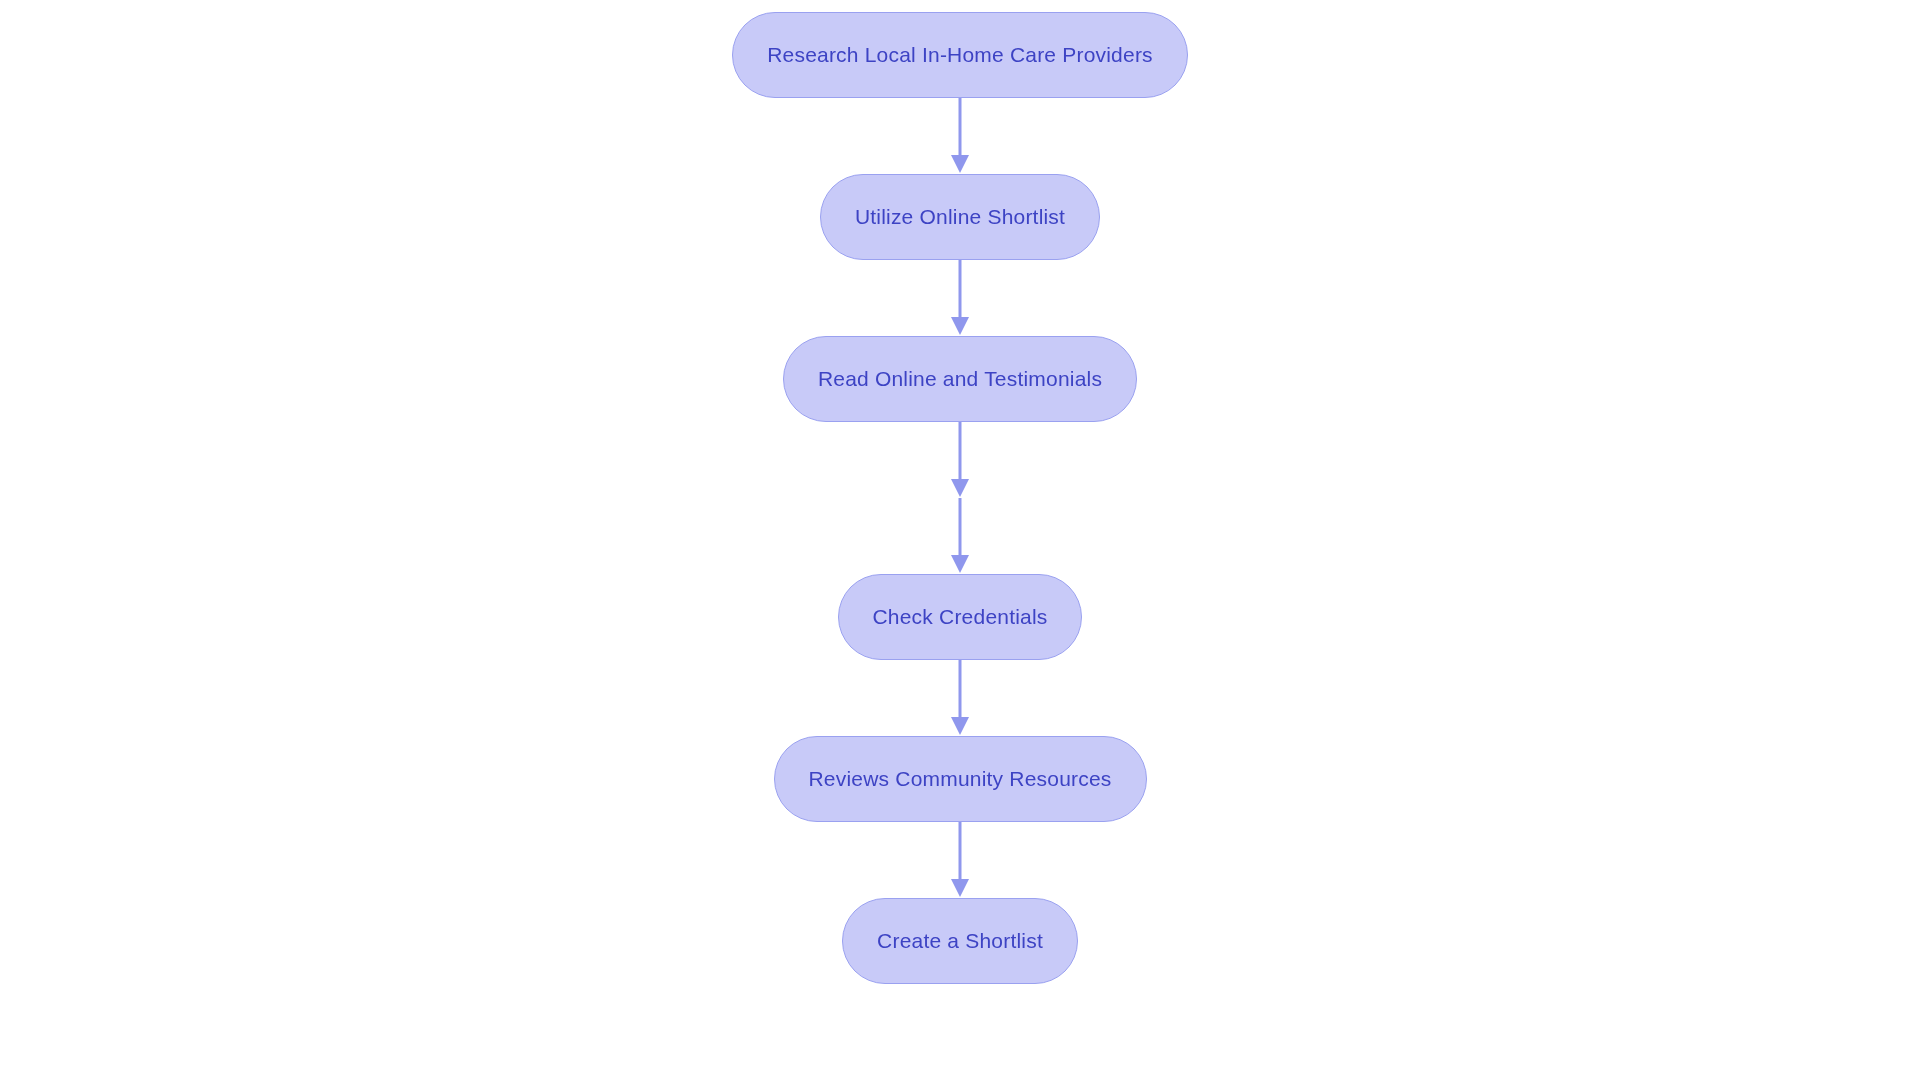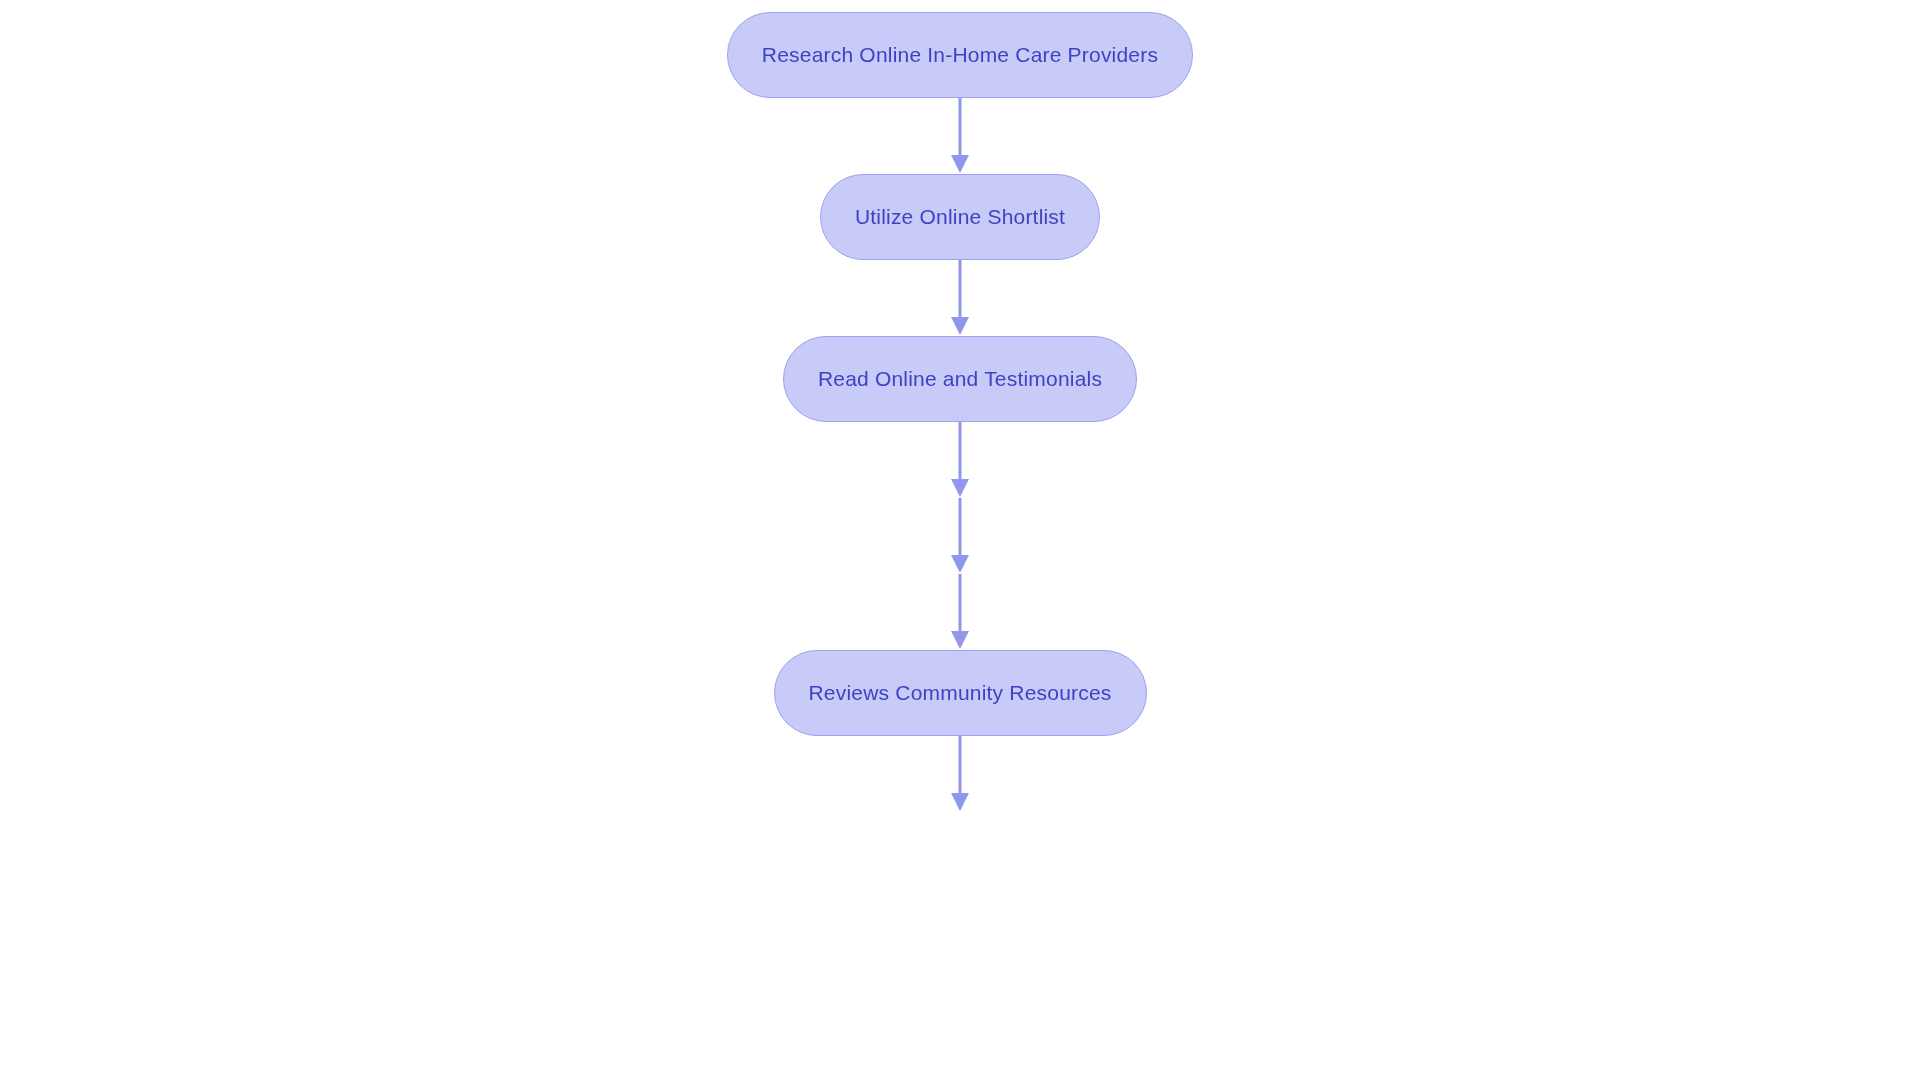--- a/index.html
+++ b/index.html
@@ -56,21 +56,21 @@
   .flow-connector polygon {
     fill: var(--arrow-color);
   }
 </style>
 </head>
 <body>
 
 <div id="canvas">
   <div id="flowchart">
       <div class="flow-node">
-        <span class="node-label">Research Online In-Home Care Providers</span>
+        <span class="node-label">Research Local In-Home Care Providers</span>
       </div>
       <svg class="flow-connector" viewBox="0 0 24 76">
         <line x1="12" y1="0" x2="12" y2="59"></line>
         <polygon points="3,57 21,57 12,75"></polygon>
       </svg>
       <div class="flow-node">
         <span class="node-label">Utilize Online Shortlist</span>
       </div>
       <svg class="flow-connector" viewBox="0 0 24 76">
         <line x1="12" y1="0" x2="12" y2="59"></line>
@@ -80,25 +80,31 @@
         <span class="node-label">Read Online and Testimonials</span>
       </div>
       <svg class="flow-connector" viewBox="0 0 24 76">
         <line x1="12" y1="0" x2="12" y2="59"></line>
         <polygon points="3,57 21,57 12,75"></polygon>
       </svg>
       <svg class="flow-connector" viewBox="0 0 24 76">
         <line x1="12" y1="0" x2="12" y2="59"></line>
         <polygon points="3,57 21,57 12,75"></polygon>
       </svg>
+      <div class="flow-node">
+        <span class="node-label">Check Credentials</span>
+      </div>
       <svg class="flow-connector" viewBox="0 0 24 76">
         <line x1="12" y1="0" x2="12" y2="59"></line>
         <polygon points="3,57 21,57 12,75"></polygon>
       </svg>
       <div class="flow-node">
         <span class="node-label">Reviews Community Resources</span>
       </div>
       <svg class="flow-connector" viewBox="0 0 24 76">
         <line x1="12" y1="0" x2="12" y2="59"></line>
         <polygon points="3,57 21,57 12,75"></polygon>
       </svg>
+      <div class="flow-node">
+        <span class="node-label">Create a Shortlist</span>
+      </div>
     </div>
 </div>
 
 </body></html>

